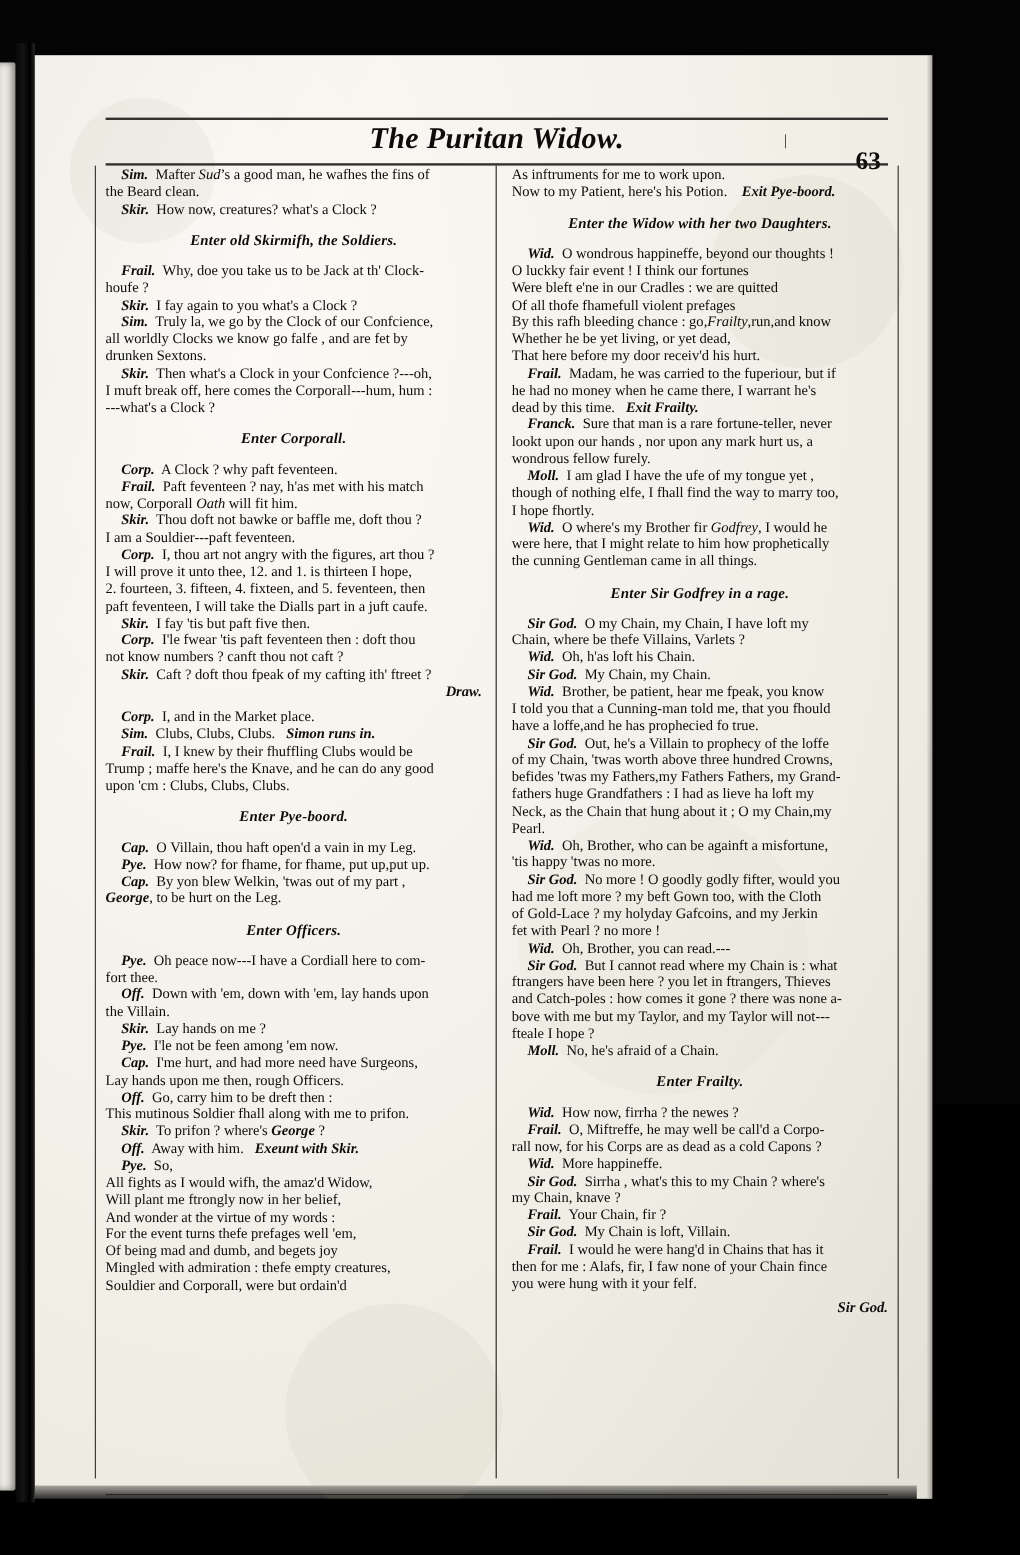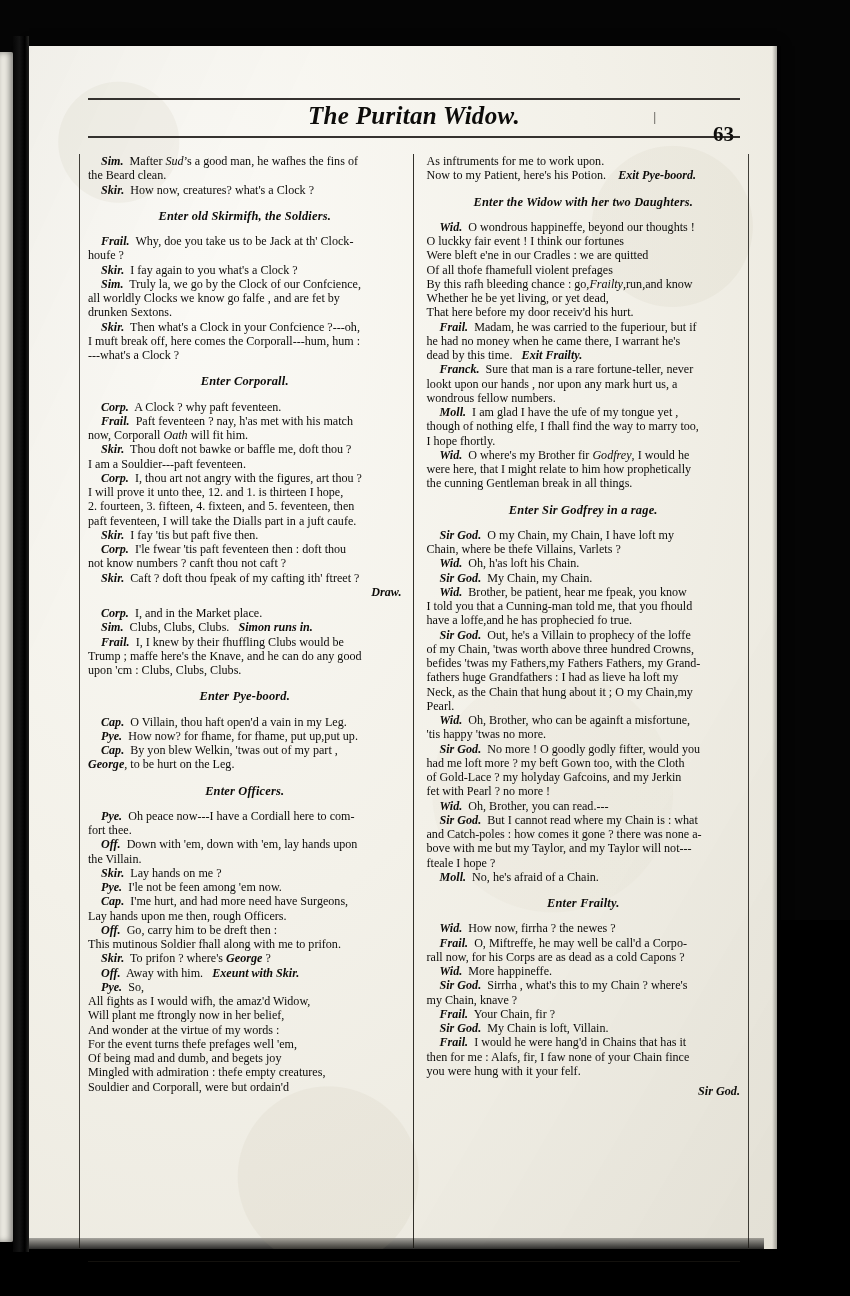--- a/index.html
+++ b/index.html
@@ -133,21 +133,21 @@
     right: 84px;
     top: 9px;
     font-size: 13px;
     color: #2a2622;
   }
 
   
   #columns {
     position: relative;
     display: flex;
-    margin-top: 16px;
+    margin-top: 0;
     height: 1094px;
   }
   .col {
     width: 316px;
     position: relative;
     font-size: 12.1px;
     line-height: 14.25px;
     text-align: justify;
     hyphens: none;
   }
@@ -335,27 +335,27 @@
           <div class="ln">Were bleft e'ne in our Cradles : we are quitted</div>
           <div class="ln">Of all thofe fhamefull violent prefages</div>
           <div class="ln">By this rafh bleeding chance : go,<span class="it">Frailty</span>,run,and know</div>
           <div class="ln">Whether he be yet living, or yet dead,</div>
           <div class="ln">That here before my door receiv'd his hurt.</div>
           <div class="ln ind"><span class="sp">Frail.</span>&nbsp; Madam, he was carried to the fuperiour, but if</div>
           <div class="ln">he had no money when he came there, I warrant he's</div>
           <div class="ln">dead by this time. &nbsp;&nbsp;<span class="itb">Exit Frailty.</span></div>
           <div class="ln ind"><span class="sp">Franck.</span>&nbsp; Sure that man is a rare fortune-teller, never</div>
           <div class="ln">lookt upon our hands , nor upon any mark hurt us, a</div>
-          <div class="ln">wondrous fellow numbers.</div>
+          <div class="ln">wondrous fellow furely.</div>
           <div class="ln ind"><span class="sp">Moll.</span>&nbsp; I am glad I have the ufe of my tongue yet ,</div>
           <div class="ln">though of nothing elfe, I fhall find the way to marry too,</div>
           <div class="ln">I hope fhortly.</div>
           <div class="ln ind"><span class="sp">Wid.</span>&nbsp; O where's my Brother fir <span class="it">Godfrey</span>, I would he</div>
           <div class="ln">were here, that I might relate to him how prophetically</div>
-          <div class="ln">the cunning Gentleman break in all things.</div>
+          <div class="ln">the cunning Gentleman came in all things.</div>
           <div class="sd">Enter Sir Godfrey in a rage.</div>
           <div class="ln ind"><span class="sp">Sir God.</span>&nbsp; O my Chain, my Chain, I have loft my</div>
           <div class="ln">Chain, where be thefe Villains, Varlets ?</div>
           <div class="ln ind"><span class="sp">Wid.</span>&nbsp; Oh, h'as loft his Chain.</div>
           <div class="ln ind"><span class="sp">Sir God.</span>&nbsp; My Chain, my Chain.</div>
           <div class="ln ind"><span class="sp">Wid.</span>&nbsp; Brother, be patient, hear me fpeak, you know</div>
           <div class="ln">I told you that a Cunning-man told me, that you fhould</div>
           <div class="ln">have a loffe,and he has prophecied fo true.</div>
           <div class="ln ind"><span class="sp">Sir God.</span>&nbsp; Out, he's a Villain to prophecy of the loffe</div>
           <div class="ln">of my Chain, 'twas worth above three hundred Crowns,</div>
@@ -364,20 +364,21 @@
           <div class="ln">Neck, as the Chain that hung about it ; O my Chain,my</div>
           <div class="ln">Pearl.</div>
           <div class="ln ind"><span class="sp">Wid.</span>&nbsp; Oh, Brother, who can be againft a misfortune,</div>
           <div class="ln">'tis happy 'twas no more.</div>
           <div class="ln ind"><span class="sp">Sir God.</span>&nbsp; No more ! O goodly godly fifter, would you</div>
           <div class="ln">had me loft more ? my beft Gown too, with the Cloth</div>
           <div class="ln">of Gold-Lace ? my holyday Gafcoins, and my Jerkin</div>
           <div class="ln">fet with Pearl ? no more !</div>
           <div class="ln ind"><span class="sp">Wid.</span>&nbsp; Oh, Brother, you can read.---</div>
           <div class="ln ind"><span class="sp">Sir God.</span>&nbsp; But I cannot read where my Chain is : what</div>
+          <div class="ln">ftrangers have been here ? you let in ftrangers, Thieves</div>
           <div class="ln">and Catch-poles : how comes it gone ? there was none a-</div>
           <div class="ln">bove with me but my Taylor, and my Taylor will not---</div>
           <div class="ln">fteale I hope ?</div>
           <div class="ln ind"><span class="sp">Moll.</span>&nbsp; No, he's afraid of a Chain.</div>
           <div class="sd">Enter Frailty.</div>
           <div class="ln ind"><span class="sp">Wid.</span>&nbsp; How now, firrha ? the newes ?</div>
           <div class="ln ind"><span class="sp">Frail.</span>&nbsp; O, Miftreffe, he may well be call'd a Corpo-</div>
           <div class="ln">rall now, for his Corps are as dead as a cold Capons ?</div>
           <div class="ln ind"><span class="sp">Wid.</span>&nbsp; More happineffe.</div>
           <div class="ln ind"><span class="sp">Sir God.</span>&nbsp; Sirrha , what's this to my Chain ? where's</div>

